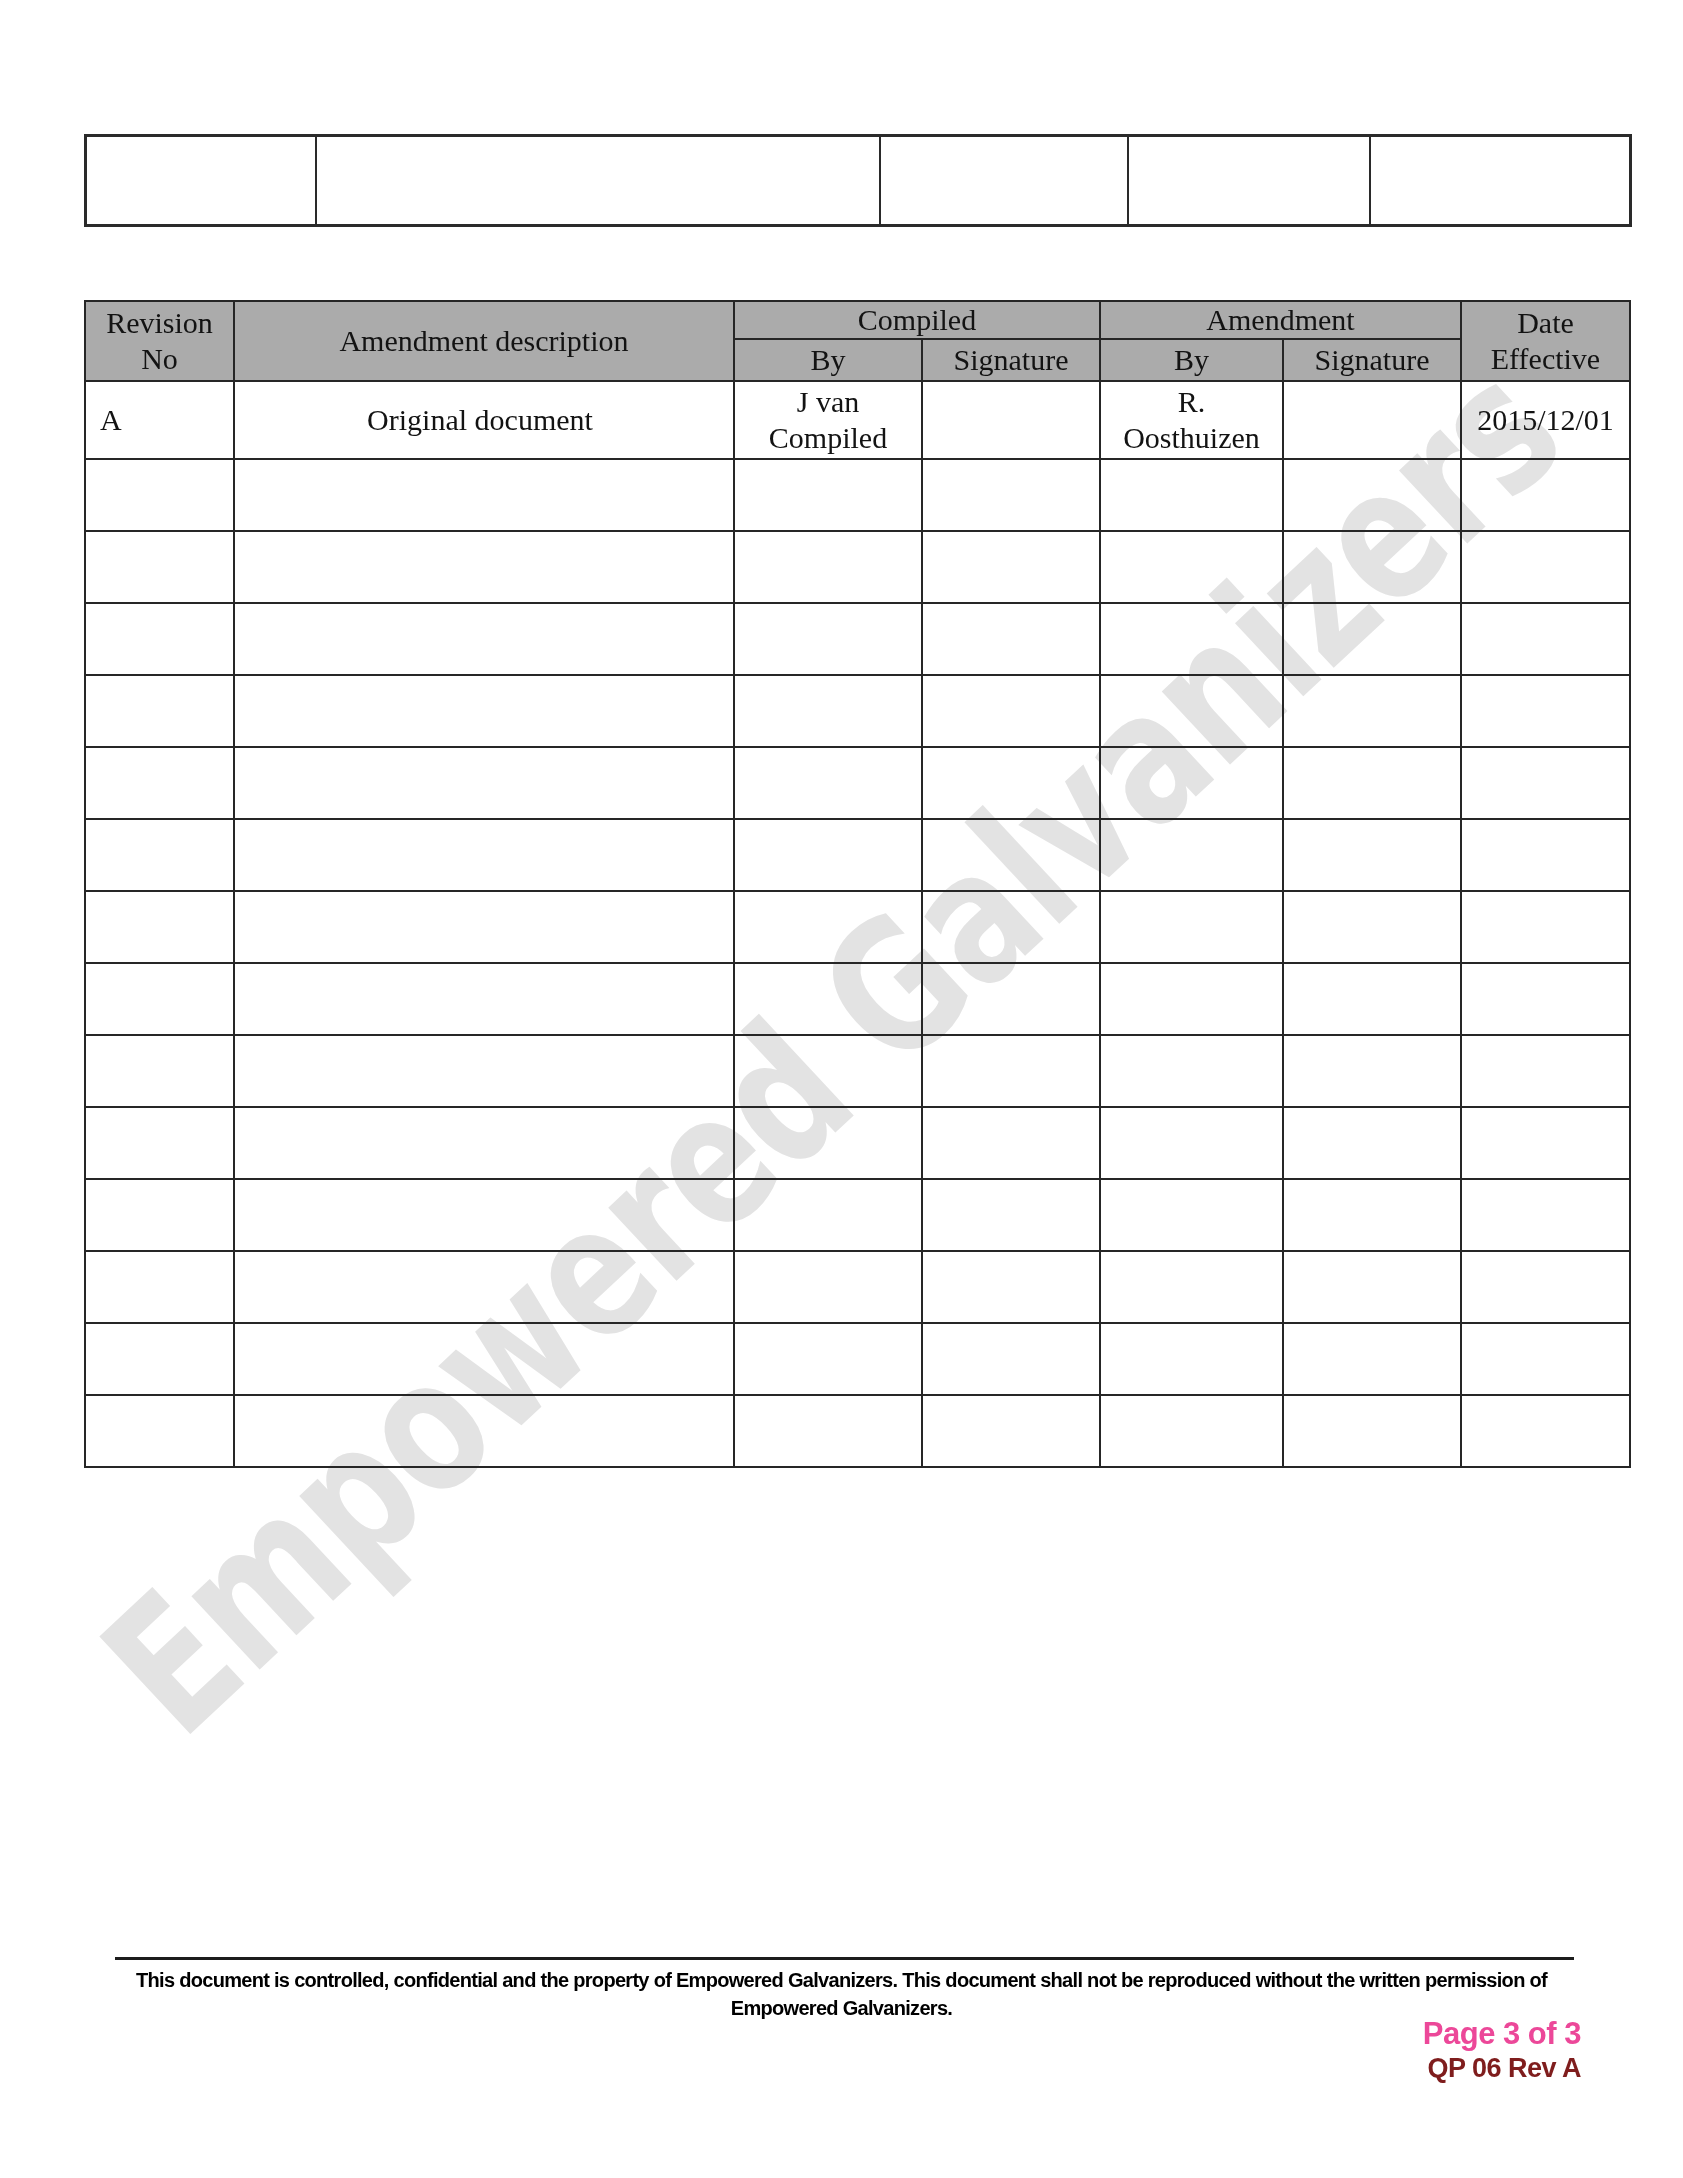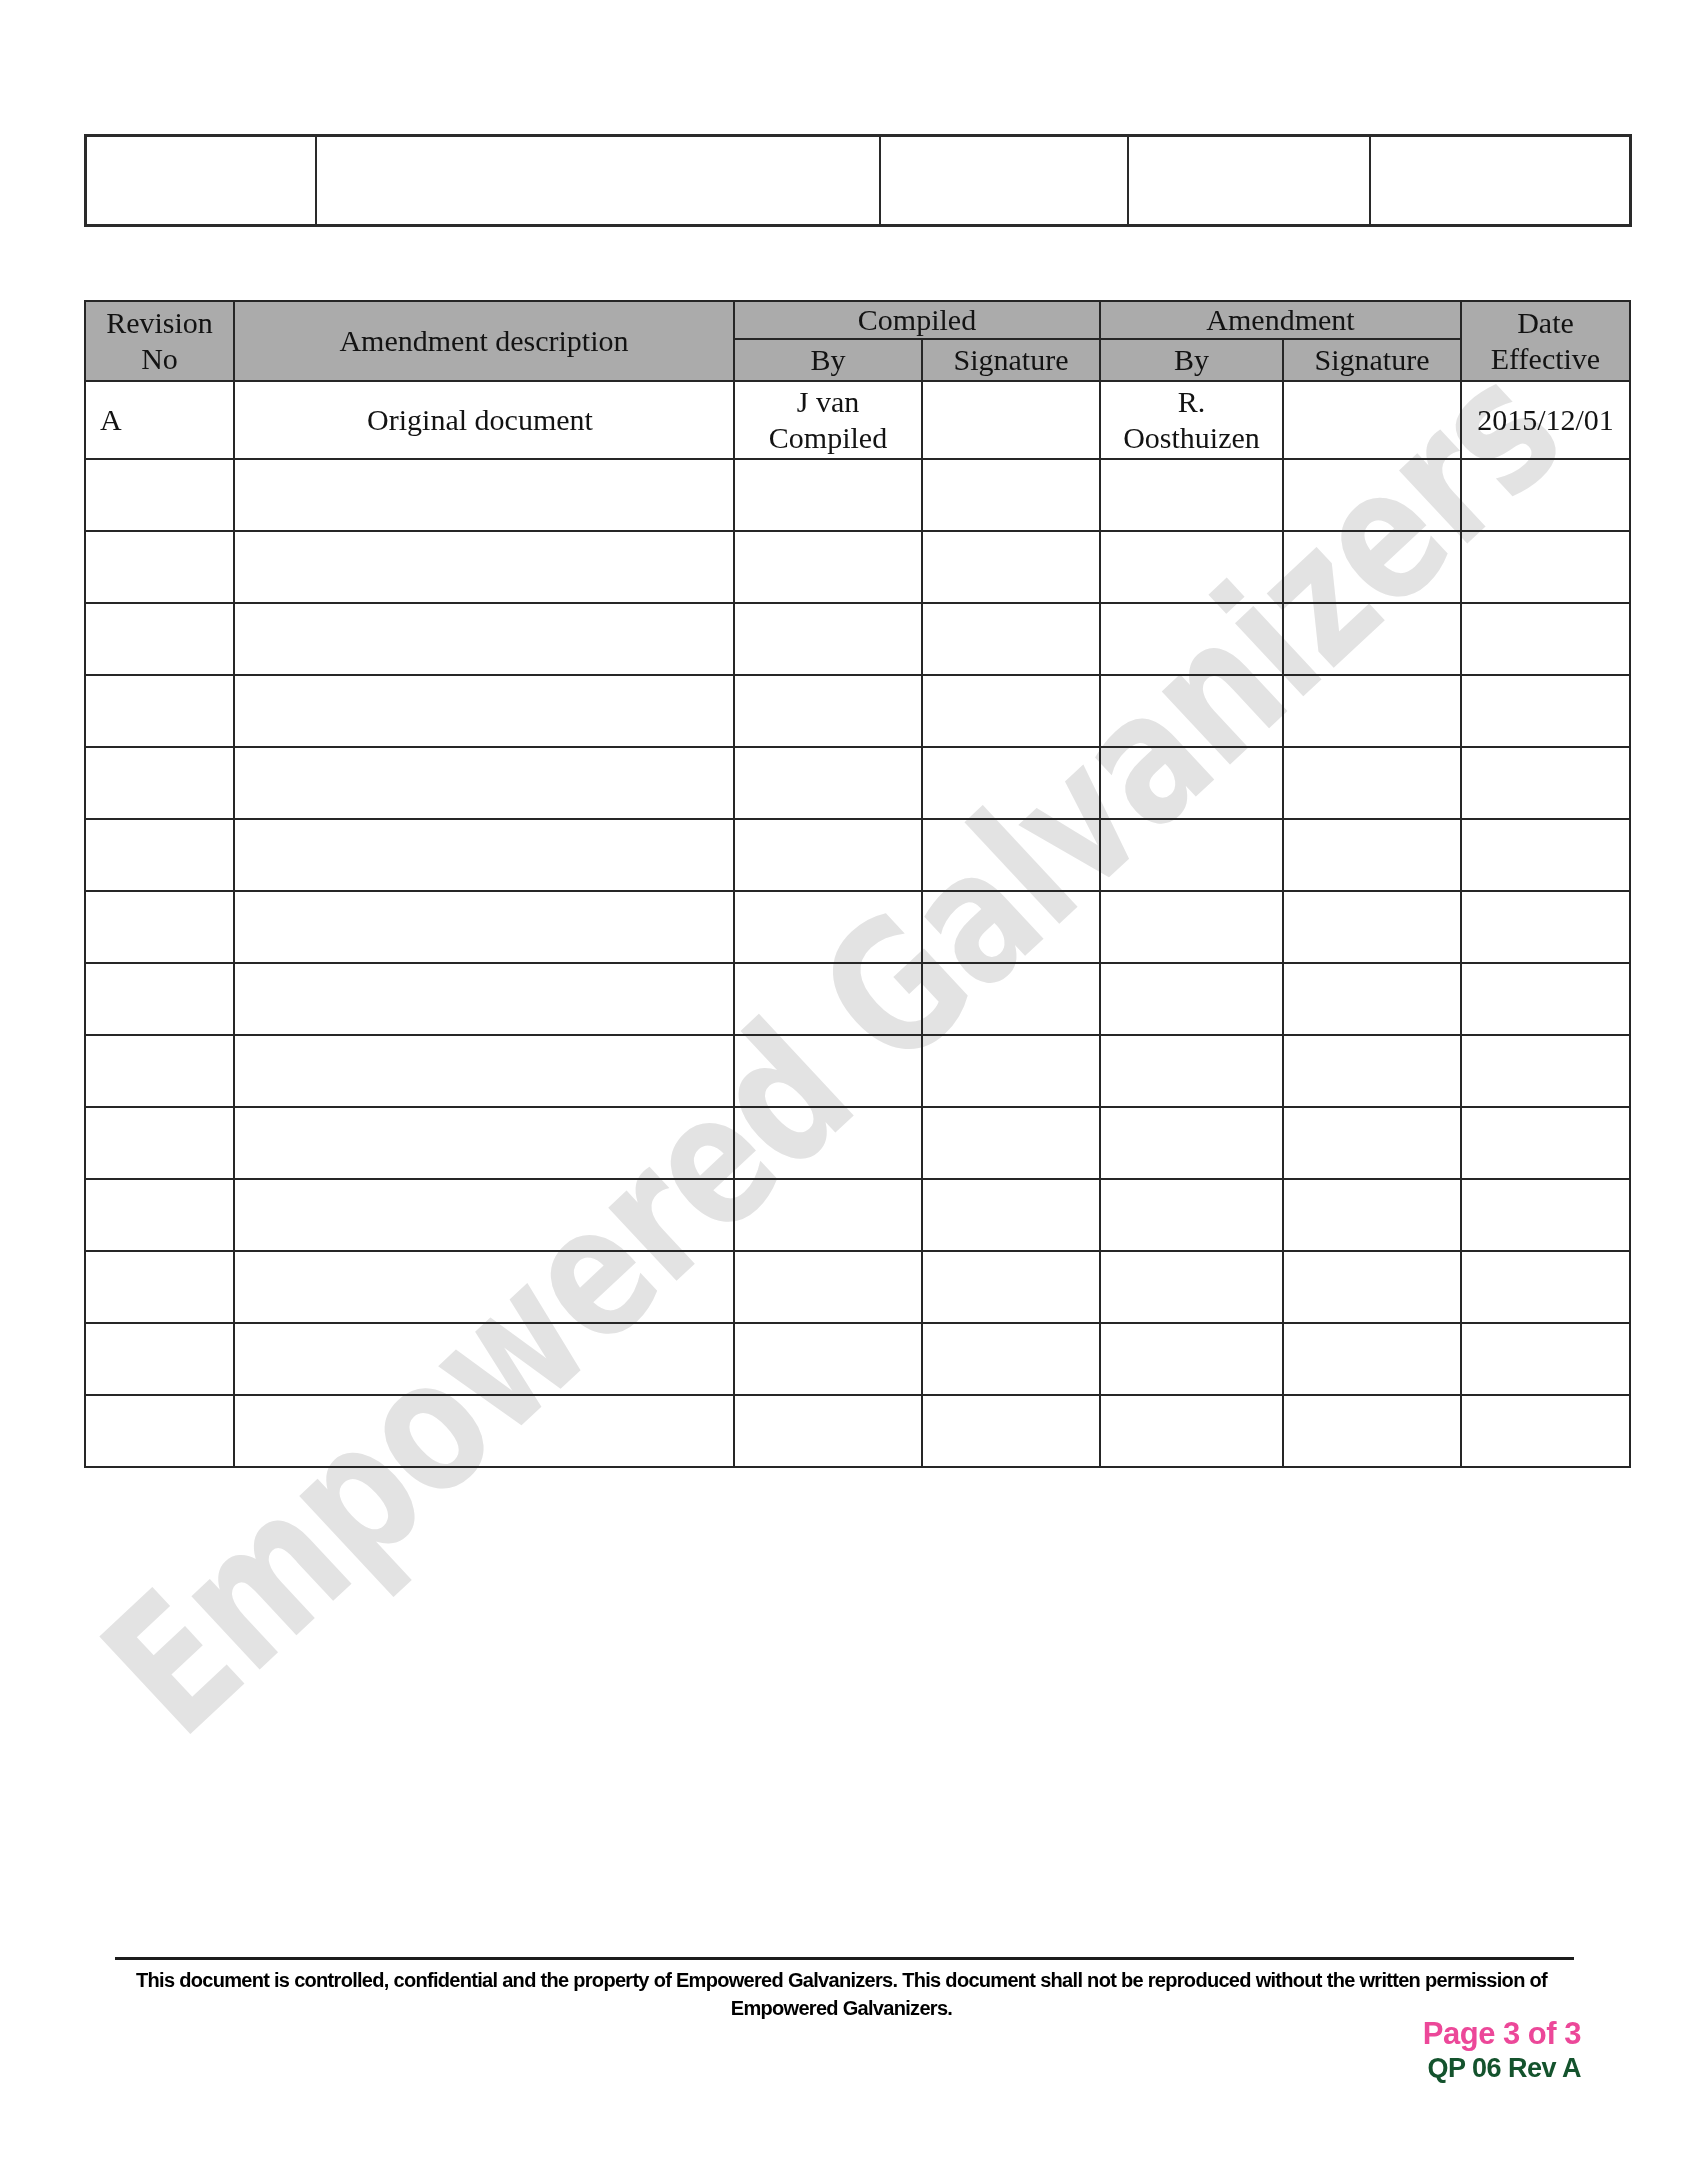--- a/index.html
+++ b/index.html
@@ -64,21 +64,21 @@
   .page-label{
     position:absolute;right:102px;top:2016px;
     font-family:"Liberation Sans","DejaVu Sans",sans-serif;
     font-weight:700;font-size:31px;letter-spacing:-0.5px;
     color:#ec4899;z-index:1;
   }
   .doc-ref{
     position:absolute;right:102px;top:2053px;
     font-family:"Liberation Sans","DejaVu Sans",sans-serif;
     font-weight:700;font-size:27px;letter-spacing:-0.5px;
-    color:#14532d;z-index:1;
+    color:#7f1d1d;z-index:1;
   }
 </style>
 </head>
 <body>
 
 <div class="page">
 
   <div class="watermark">Empowered Galvanizers</div>
 
   <table class="top-table">

